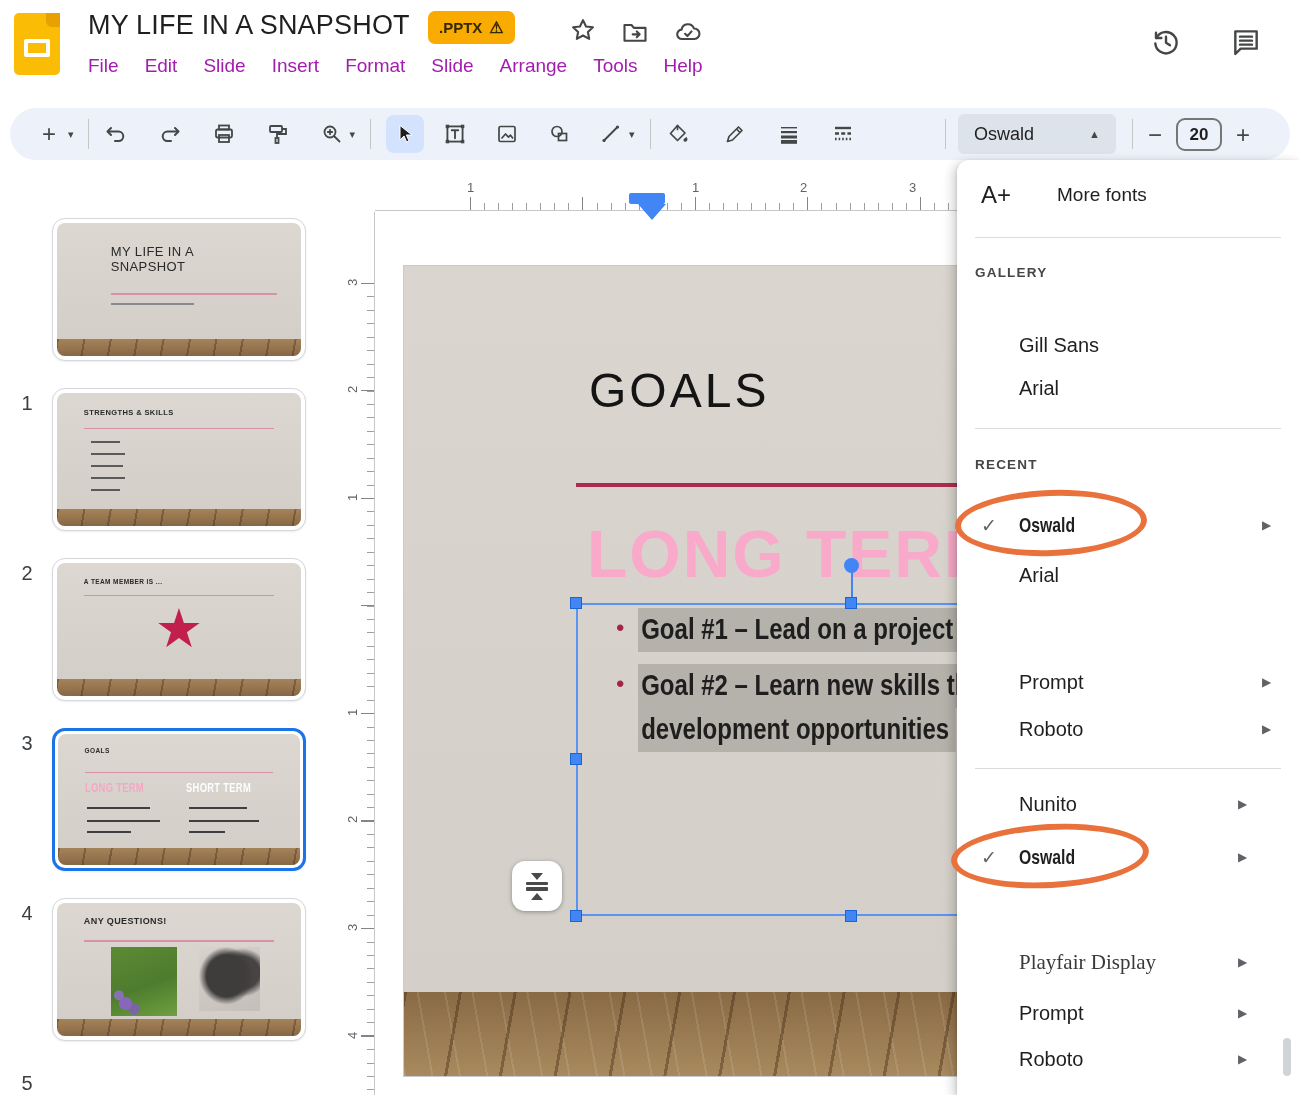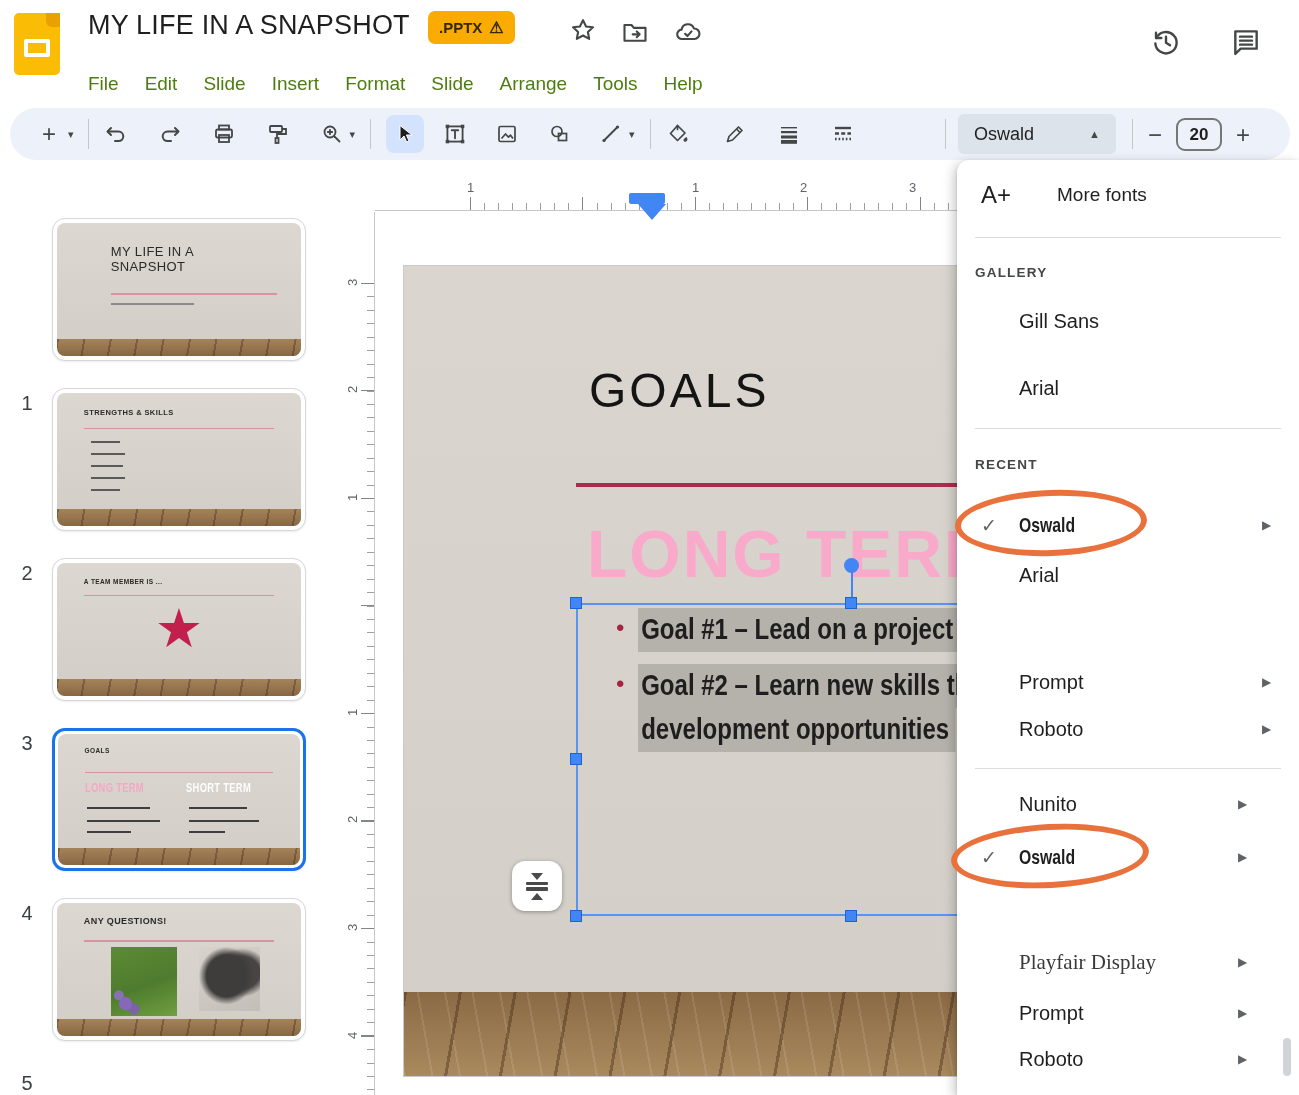--- a/index.html
+++ b/index.html
@@ -9,21 +9,21 @@
   .abs { position:absolute; }
   svg { display:block; }
 
   
   .logo { left:14px; top:13px; width:46px; height:62px; background:#fbbc05; border-radius:5px; }
   .logo .fold { position:absolute; right:0; top:0; width:14px; height:14px; background:#e8a100; border-bottom-left-radius:6px; }
   .logo .sheet { position:absolute; left:10px; top:26px; width:26px; height:18px; border:4px solid #fff; border-radius:2px; }
   .doc-title { left:88px; top:10px; font-size:27px; color:#1f1f1f; letter-spacing:.2px; white-space:nowrap; }
   .badge { left:428px; top:11px; height:33px; background:#f9ab00; border-radius:7px; display:flex; align-items:center; gap:7px; padding:0 11px; font-size:15px; font-weight:bold; color:#352800; }
   .hdr-ic { width:28px; height:28px; color:#444746; }
-  .menu-row { left:88px; top:55px; display:flex; gap:26px; font-size:19px; color:#4d7c0f;margin-top:18px; }
+  .menu-row { left:88px; top:55px; display:flex; gap:26px; font-size:19px; color:#a21caf; }
   .menu-row > div { cursor:default; }
 
   
   .toolbar { left:10px; top:108px; width:1280px; height:52px; background:#edf2fa; border-radius:26px; }
   .tb-flex { position:absolute; left:26px; top:0; height:52px; display:flex; align-items:center; color:#444746; }
   .tb-sep { width:1px; height:30px; background:#c4c7c5; }
   .tb-ic { width:26px; height:26px; display:flex; align-items:center; justify-content:center; }
   .caret { font-size:11px; color:#444746; }
   .sel-tool { background:#d3e3fd; border-radius:8px; width:38px; height:38px; display:flex; align-items:center; justify-content:center; }
   .font-box { left:948px; top:6px; width:158px; height:40px; background:#dde3ea; border-radius:6px; display:flex; align-items:center; justify-content:space-between; padding:0 16px; font-size:18px; color:#1f1f1f; }
@@ -412,21 +412,21 @@
 
   <div class="abs fontmenu">
 
     <div class="fm-row" style="top:14px;">
       <span class="abs" style="left:24px; font-size:24px; font-weight:500;">A+</span>
       <span style="margin-left:100px; font-size:19px;">More fonts</span>
     </div>
     <div class="fm-div" style="top:77px;"></div>
 
     <div class="fm-label" style="top:105px;">GALLERY</div>
-    <div class="fm-row" style="top:140px;">
+    <div class="fm-row" style="top:164px;">
       <span class="fm-name">Gill Sans</span>
     </div>
     <div class="fm-row" style="top:207px;">
       <span class="fm-name">Arial</span>
     </div>
     <div class="fm-div" style="top:268px;"></div>
 
     <div class="fm-label" style="top:297px;">RECENT</div>
     <div class="fm-row" style="top:344px;">
       <span class="fm-check">✓</span>

